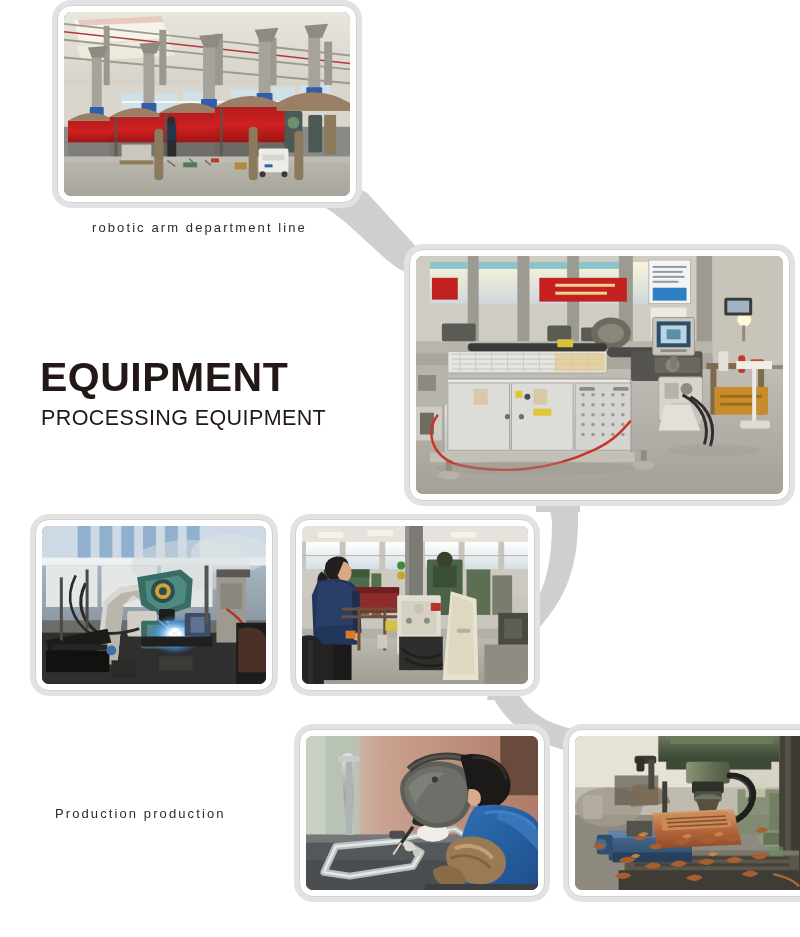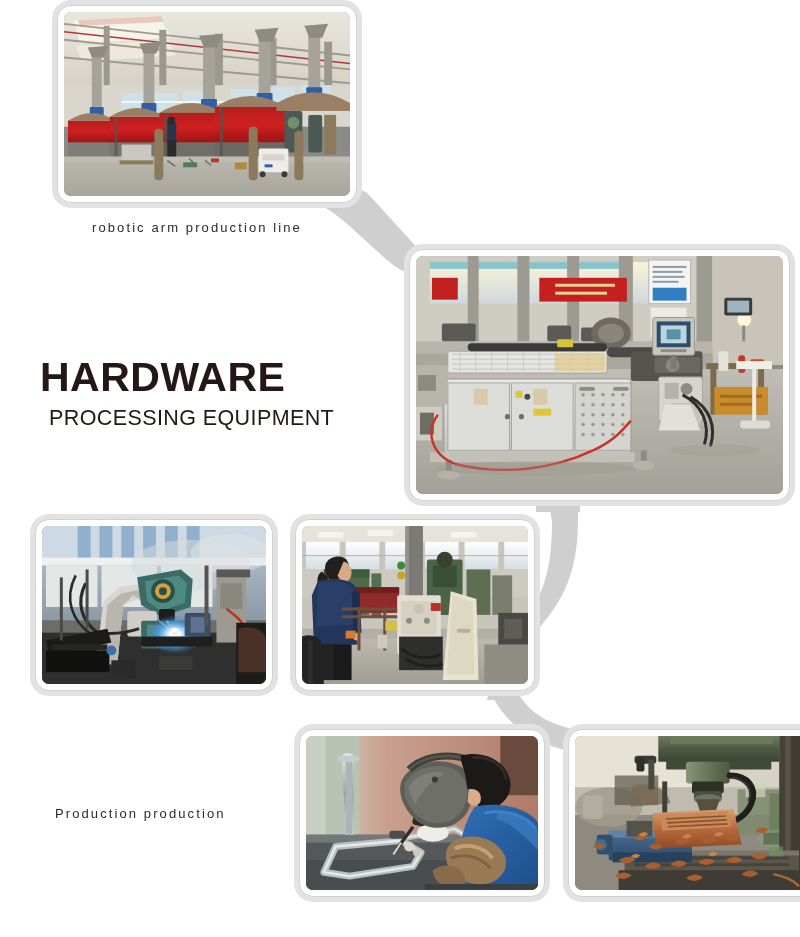--- a/index.html
+++ b/index.html
@@ -74,21 +74,21 @@
     line-height:1;
     margin:0;
   }
   #headline .h-sub{
     font-family:"Liberation Sans", sans-serif;
     font-weight:normal;
     font-size:21.5px;
     letter-spacing:0.4px;
     color:#231815;
     line-height:1;
-    margin:10px 0 0 9px;
+    margin:10px 0 0 1px;
   }
 </style>
 </head>
 <body>
 
 <div id="page">
 
   <svg id="ribbons" viewBox="0 0 800 937">
 
     <path fill="#cfcfcf" d="M300,190
@@ -140,21 +140,21 @@
              L512,678
              C518,700 534,716 556,724
              C578,732 596,734 614,734
              L614,756
              C590,756 566,753 542,742
              C512,728 492,706 487,678
              Z"></path>
   </svg>
 
   <div id="headline">
-    <div class="h-main">HARDWARE</div>
+    <div class="h-main">EQUIPMENT</div>
     <div class="h-sub">PROCESSING EQUIPMENT</div>
   </div>
 
   <div class="frame" style="left:57px; top:5px; width:300px; height:198px;">
     <div class="photo">
       <svg viewBox="0 0 288 186" preserveAspectRatio="none">
         <defs>
           <linearGradient id="p1roof" x1="0" y1="0" x2="0" y2="1">
             <stop offset="0" stop-color="#e9e6de"></stop>
               <stop offset="1" stop-color="#cfcbc0"></stop>
@@ -287,21 +287,21 @@
         <rect x="172" y="152" width="12" height="7" fill="#b08a3a"></rect>
         <rect x="148" y="148" width="8" height="4" fill="#b53a2c"></rect>
         <g stroke="#6e6d68" stroke-width="1.4" fill="none">
           <path d="M104,150 l8,6"></path>
           <path d="M126,148 l6,6"></path>
           <path d="M142,150 l6,5"></path>
         </g>
       </svg>
     </div>
   </div>
-  <div class="caption" style="left:92px; top:220px;">robotic arm production line</div>
+  <div class="caption" style="left:92px; top:220px;">robotic arm department line</div>
 
   <div class="frame" style="left:409px; top:249px; width:381px; height:252px;">
     <div class="photo">
       <svg viewBox="0 0 369 240" preserveAspectRatio="none">
         <defs>
           <linearGradient id="p2floor" x1="0" y1="0" x2="0" y2="1">
             <stop offset="0" stop-color="#c0bdb6"></stop>
               <stop offset="1" stop-color="#a4a199"></stop>
           </linearGradient>
           <linearGradient id="p2cab" x1="0" y1="0" x2="0" y2="1">

